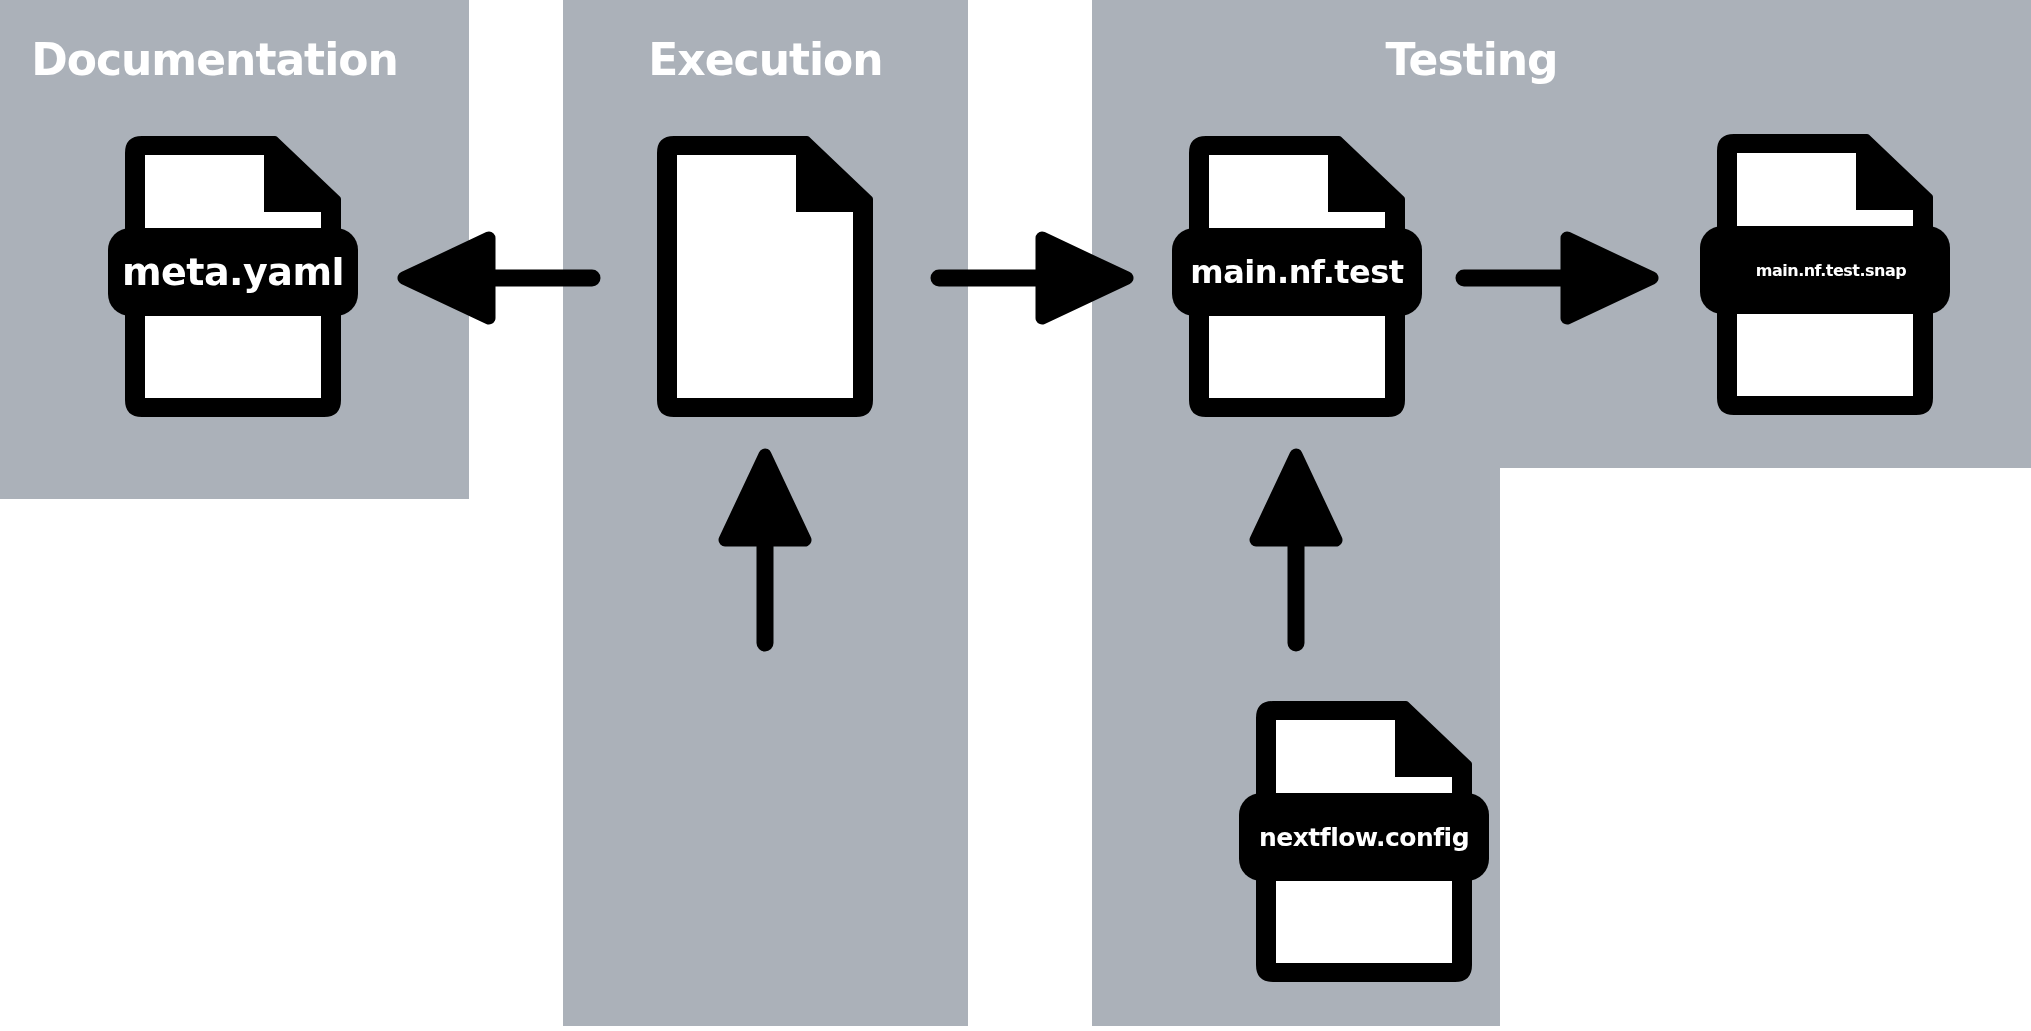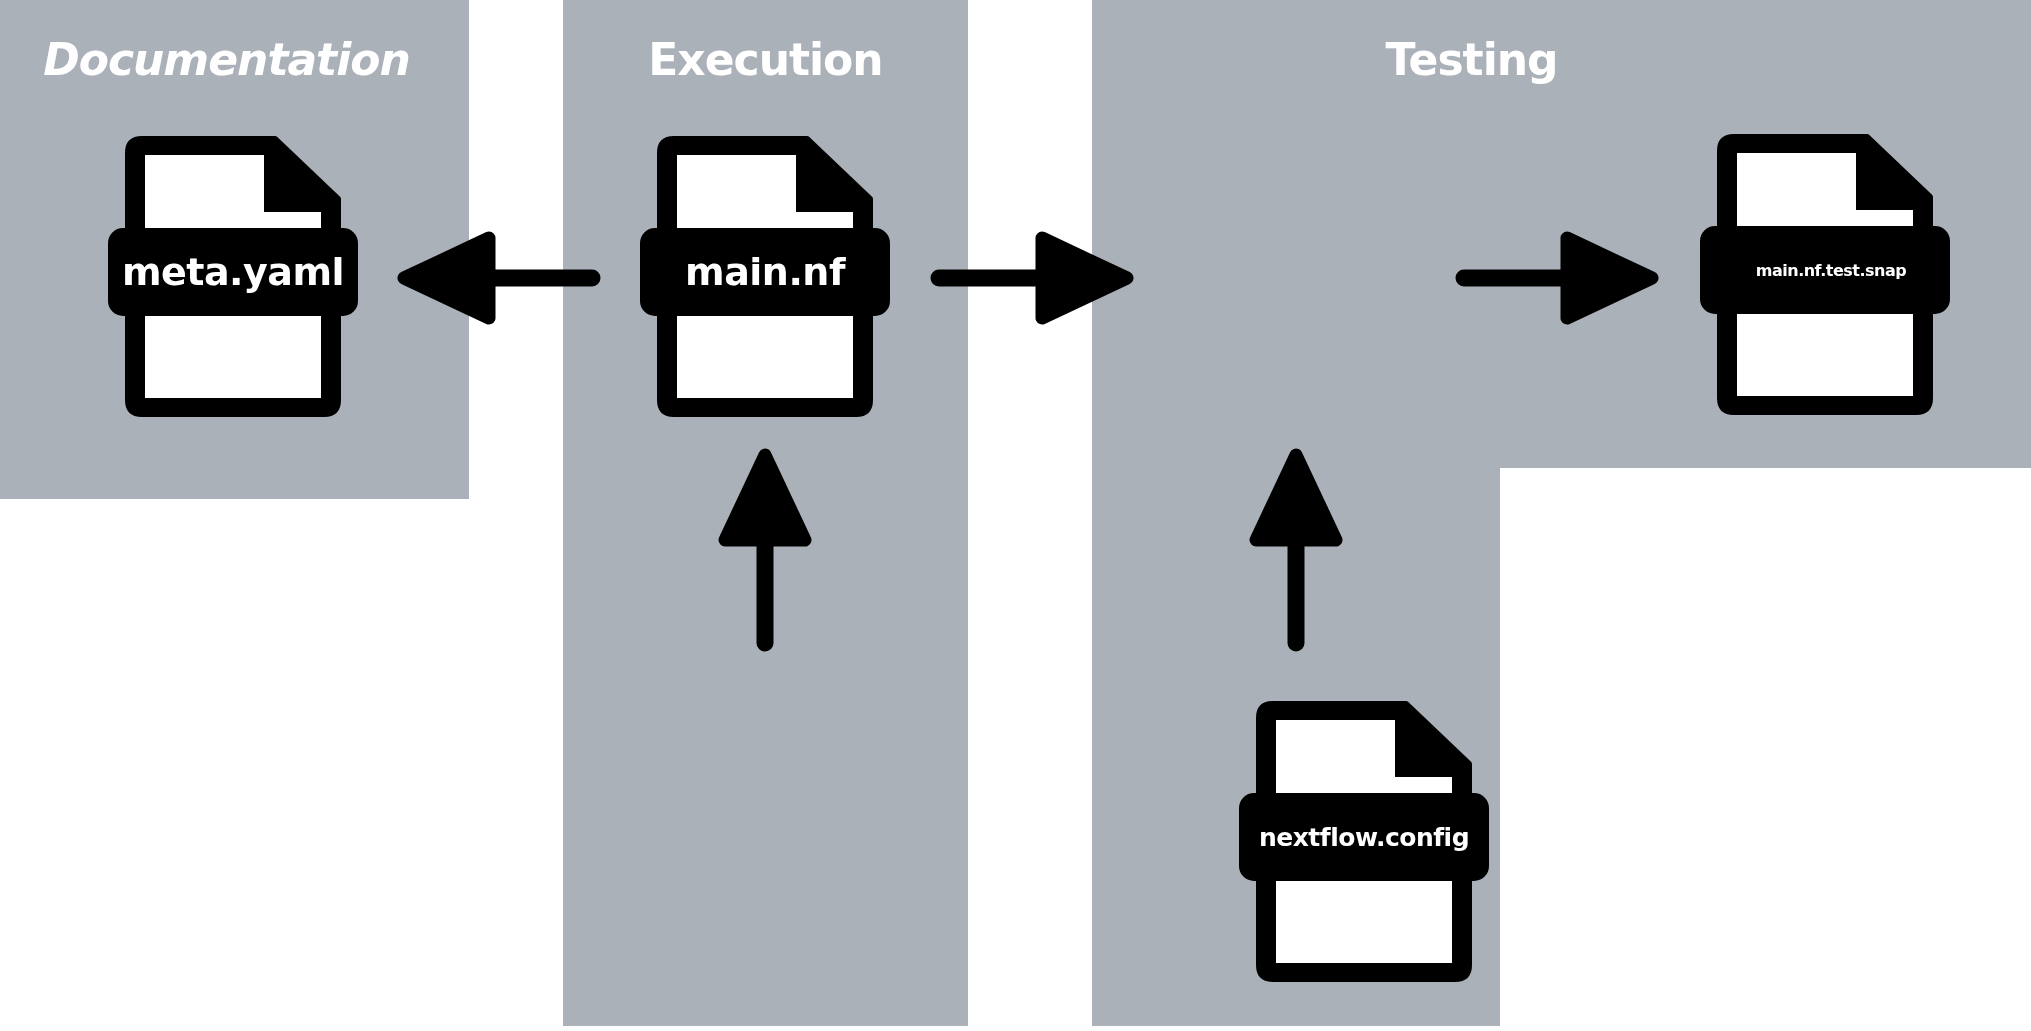--- a/index.html
+++ b/index.html
@@ -13,29 +13,29 @@
   .panel{position:absolute;background:#abb1b9;}
   .panel-doc{left:0;top:0;width:469px;height:499px;}
   .panel-exec{left:563px;top:0;width:405px;height:1026px;}
   .panel-test-top{left:1092px;top:0;width:939px;height:468px;}
   .panel-test-col{left:1092px;top:0;width:408px;height:1026px;}
   .panel-title{
     position:absolute;top:34px;
     color:#ffffff;font-weight:bold;font-size:44px;letter-spacing:-1px;
     text-align:center;white-space:nowrap;
   }
-  .title-doc{left:12px;width:429px;font-style:italic;}
+  .title-doc{left:0;width:429px;}
   .title-exec{left:563px;width:405px;}
   .title-test{left:1092px;width:759px;}
 
   .file-icon{position:absolute;width:250px;height:290px;}
   .file-icon svg{position:absolute;left:0;top:0;}
   .band{
     position:absolute;left:0;right:0;top:96px;height:88px;
-    background:#000000;border-radius:15px;
+    background:#000000;border-radius:22px;
     display:flex;align-items:center;justify-content:center;
   }
   .band span{
     color:#ffffff;font-weight:bold;white-space:nowrap;letter-spacing:-0.5px;
   }
   .arrow{position:absolute;}
 </style>
 </head>
 <body>
 
@@ -58,25 +58,31 @@
     <div class="band">
       <span style="font-size:38px;">meta.yaml</span>
     </div>
   </div>
 
   <div class="file-icon" style="left:640px;top:132px;">
     <svg width="250" height="290" viewBox="0 0 250 290">
       <path d="M 34 7 L 167 7 L 230 67 L 230 268 Q 230 282 216 282 L 34 282 Q 20 282 20 268 L 20 21 Q 20 7 34 7 Z" fill="#000" stroke="#000" stroke-width="6" stroke-linejoin="round"></path>
       <path d="M 37 23 L 156 23 L 156 80 L 213 80 L 213 266 L 37 266 Z" fill="#fff"></path>
     </svg>
+  </div>
+
+  <div class="file-icon" style="left:1172px;top:132px;">
+    <svg width="250" height="290" viewBox="0 0 250 290">
+      <path d="M 34 7 L 167 7 L 230 67 L 230 268 Q 230 282 216 282 L 34 282 Q 20 282 20 268 L 20 21 Q 20 7 34 7 Z" fill="#000" stroke="#000" stroke-width="6" stroke-linejoin="round"></path>
+      <path d="M 37 23 L 156 23 L 156 80 L 213 80 L 213 266 L 37 266 Z" fill="#fff"></path>
+    </svg>
     <div class="band">
-      <span style="font-size:38px;">main.nf</span>
+      <span style="font-size:32px;">main.nf.test</span>
     </div>
   </div>
-
 
   <div class="file-icon" style="left:1700px;top:130px;">
     <svg width="250" height="290" viewBox="0 0 250 290">
       <path d="M 34 7 L 167 7 L 230 67 L 230 268 Q 230 282 216 282 L 34 282 Q 20 282 20 268 L 20 21 Q 20 7 34 7 Z" fill="#000" stroke="#000" stroke-width="6" stroke-linejoin="round"></path>
       <path d="M 37 23 L 156 23 L 156 80 L 213 80 L 213 266 L 37 266 Z" fill="#fff"></path>
     </svg>
     <div class="band">
       <span style="font-size:16px;margin-left:12px;">main.nf.test.snap</span>
     </div>
   </div>

